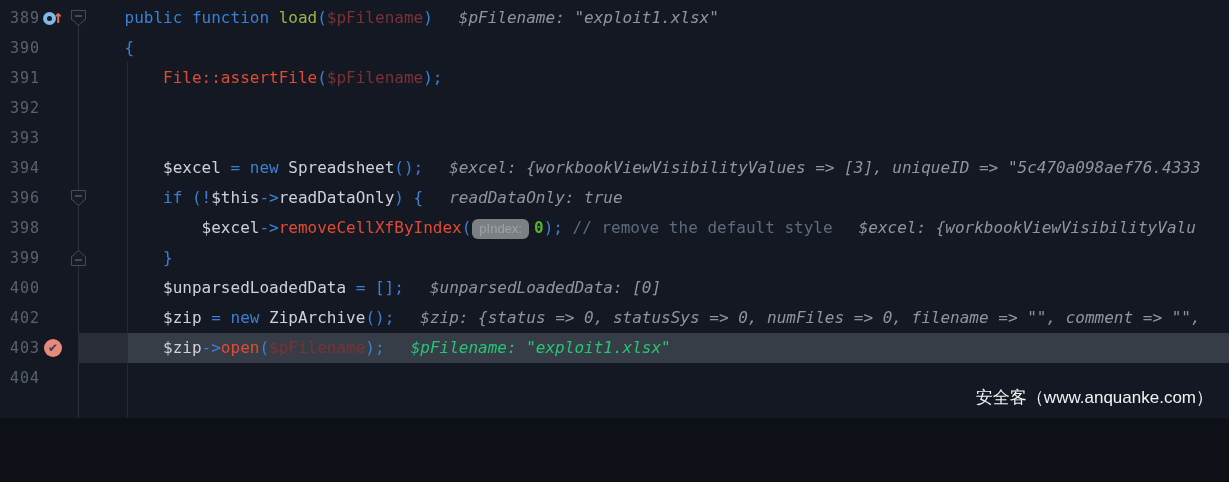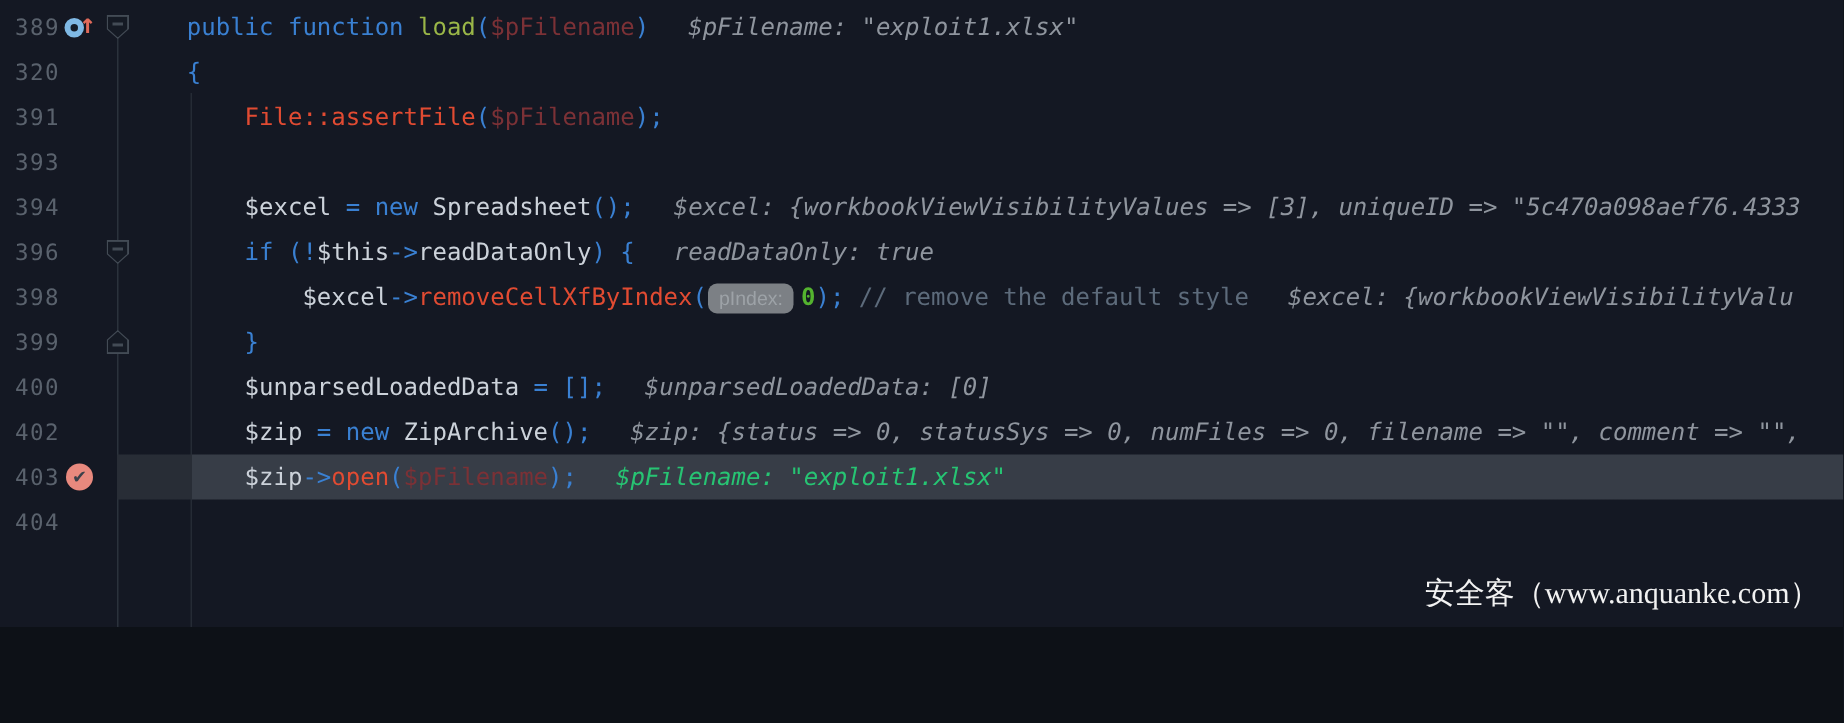--- a/index.html
+++ b/index.html
@@ -51,34 +51,35 @@
   .fold { position:absolute; left:71px; top:7px; width:15px; height:16px; }
   .fold .f-outer { position:absolute; left:0; top:0; right:0; bottom:0; background:#434b55; }
   .fold .f-inner { position:absolute; left:1px; top:1px; right:1px; bottom:1px; background:#151a24; }
   .fold.start .f-outer, .fold.start .f-inner { clip-path:polygon(0 0,100% 0,100% 58%,50% 100%,0 58%); }
   .fold.end .f-outer, .fold.end .f-inner { clip-path:polygon(50% 0,100% 42%,100% 100%,0 100%,0 42%); }
   .fold .f-dash { position:absolute; left:4px; right:4px; height:2px; background:#434b55; }
   .fold.start .f-dash { top:5px; }
   .fold.end .f-dash { top:9px; }
   .watermark {
     position:absolute; right:16px; bottom:9px;
-    color:#f2f2f2; font-family:Liberation Serif, serif;
-    font-size:20px; font-style:normal; white-space:nowrap;
+    color:#f2f2f2; font-family:Liberation Sans, sans-serif;
+    font-size:17px; font-style:normal; white-space:nowrap;
   }
 </style>
 </head>
 <body>
 
 <div class="screen">
   <div class="fold-line"></div>
   <div class="indent-guide"></div>
   <div class="rows">
       <div class="row"><span class="lnum">389</span><span class="exec-dot"><span class="exec-hole"></span></span><span class="frame-arrow">↑</span><span class="fold start"><span class="f-outer"></span><span class="f-inner"></span><span class="f-dash"></span></span><div class="code"><span class="sw">    </span><span class="sb">public function </span><span class="sg">load</span><span class="sb">(</span><span class="sd">$pFilename</span><span class="sb">)</span><span class="hint hint-gray">$pFilename: "exploit1.xlsx"</span></div></div>
-      <div class="row"><span class="lnum">320</span><div class="code"><span class="sb">    {</span></div></div>
+      <div class="row"><span class="lnum">390</span><div class="code"><span class="sb">    {</span></div></div>
       <div class="row"><span class="lnum">391</span><div class="code"><span class="sw">        </span><span class="sr">File::assertFile</span><span class="sb">(</span><span class="sd">$pFilename</span><span class="sb">);</span></div></div>
+      <div class="row"><span class="lnum">392</span><div class="code"></div></div>
       <div class="row"><span class="lnum">393</span></div>
       <div class="row"><span class="lnum">394</span><div class="code"><span class="sw">        $excel </span><span class="sb">= new</span><span class="sw"> Spreadsheet</span><span class="sb">();</span><span class="hint hint-gray">$excel: {workbookViewVisibilityValues =&gt; [3], uniqueID =&gt; "5c470a098aef76.4333</span></div></div>
       <div class="row"><span class="lnum">396</span><span class="fold start"><span class="f-outer"></span><span class="f-inner"></span><span class="f-dash"></span></span><div class="code"><span class="sw">        </span><span class="sb">if </span><span class="sb">(!</span><span class="sw">$this</span><span class="sb">-&gt;</span><span class="sw">readDataOnly</span><span class="sb">) {</span><span class="hint hint-gray">readDataOnly: true</span></div></div>
       <div class="row"><span class="lnum">398</span><div class="code"><span class="sw">            $excel</span><span class="sb">-&gt;</span><span class="sr">removeCellXfByIndex</span><span class="sb">(</span><span class="badge">pIndex:</span><span class="sn">0</span><span class="sb">); </span><span class="sc">// remove the default style</span><span class="hint hint-gray">$excel: {workbookViewVisibilityValu</span></div></div>
       <div class="row"><span class="lnum">399</span><span class="fold end"><span class="f-outer"></span><span class="f-inner"></span><span class="f-dash"></span></span><div class="code"><span class="sb">        }</span></div></div>
       <div class="row"><span class="lnum">400</span><div class="code"><span class="sw">        $unparsedLoadedData </span><span class="sb">= [];</span><span class="hint hint-gray">$unparsedLoadedData: [0]</span></div></div>
       <div class="row"><span class="lnum">402</span><div class="code"><span class="sw">        $zip </span><span class="sb">= new</span><span class="sw"> ZipArchive</span><span class="sb">();</span><span class="hint hint-gray">$zip: {status =&gt; 0, statusSys =&gt; 0, numFiles =&gt; 0, filename =&gt; "", comment =&gt; "",</span></div></div>
       <div class="row current"><span class="lnum">403</span><span class="bp"><span class="bp-check">✔</span></span><div class="code"><span class="sw">        $zip</span><span class="sb">-&gt;</span><span class="sr">open</span><span class="sb">(</span><span class="sd">$pFilename</span><span class="sb">);</span><span class="hint hint-green">$pFilename: "exploit1.xlsx"</span></div></div>
       <div class="row"><span class="lnum">404</span><div class="code"></div></div>
     </div>

